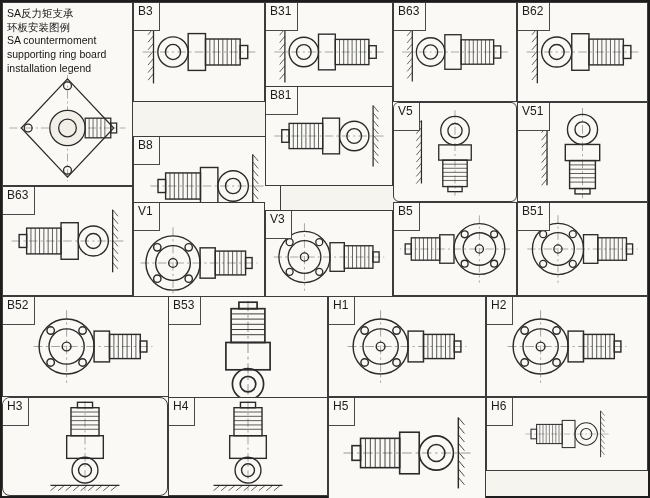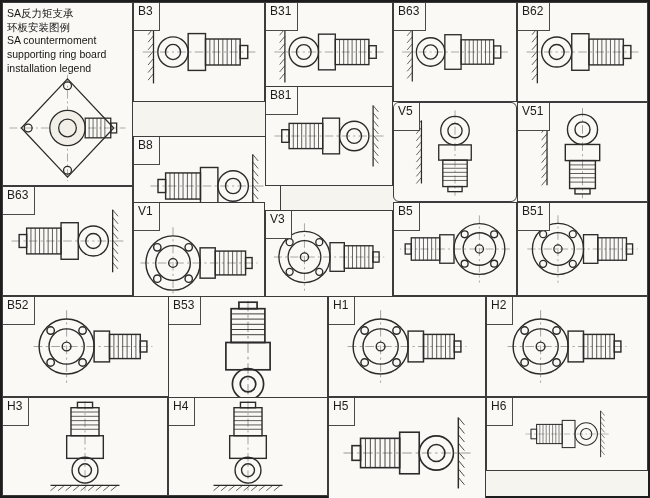--- a/index.html
+++ b/index.html
@@ -40,21 +40,21 @@
   .p-c7{left:515px;top:100px;width:131px;height:100px;}
   .p-c8{left:0;top:184px;width:131px;height:110px;}
   .p-c9{left:131px;top:200px;width:132px;height:122px;}
   .p-c10{left:263px;top:208px;width:128px;height:94px;}
   .p-c11{left:391px;top:200px;width:124px;height:94px;}
   .p-c12{left:515px;top:200px;width:131px;height:94px;}
   .p-c13{left:0;top:294px;width:182px;height:101px;}
   .p-c14{left:166px;top:294px;width:160px;height:119px;}
   .p-c15{left:326px;top:294px;width:158px;height:101px;}
   .p-c16{left:484px;top:294px;width:162px;height:101px;}
-  .p-c17{left:0;top:395px;width:166px;height:99px;}
+  .p-c17{left:0;top:395px;width:166px;height:99px;border-radius:8px;}
   .p-c18{left:166px;top:395px;width:160px;height:99px;}
   .p-c19{left:326px;top:395px;width:158px;height:112px;}
   .p-c20{left:484px;top:395px;width:162px;height:74px;}
 </style>
 </head>
 <body>
 
 <div id="sheet">
 
   <div class="cell p-legend">

